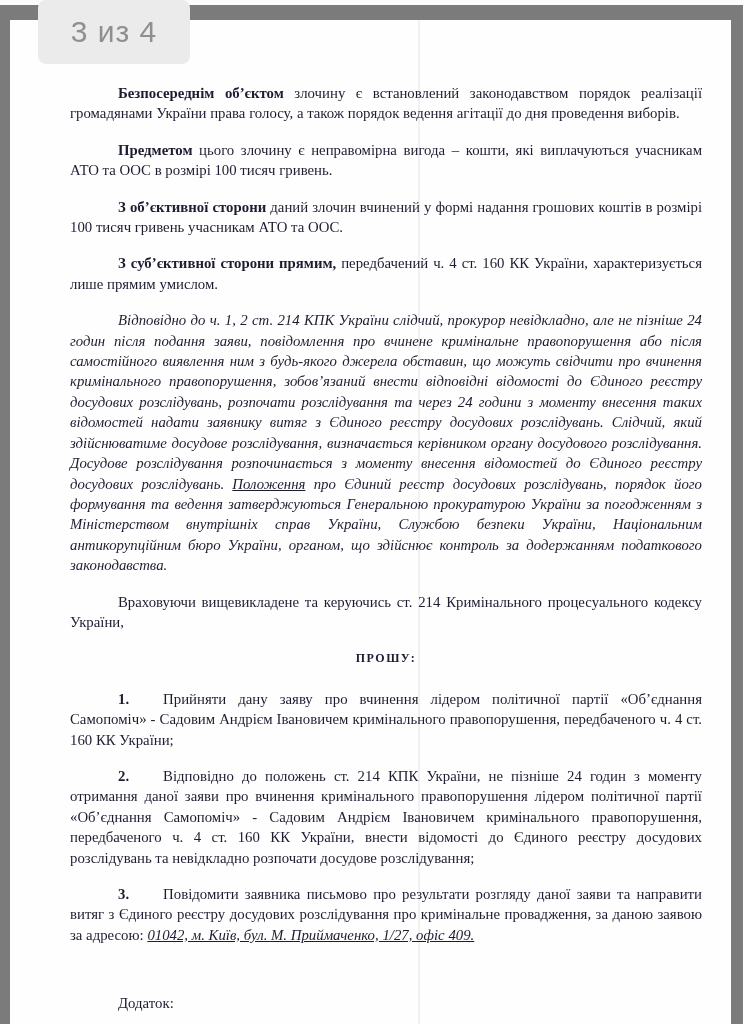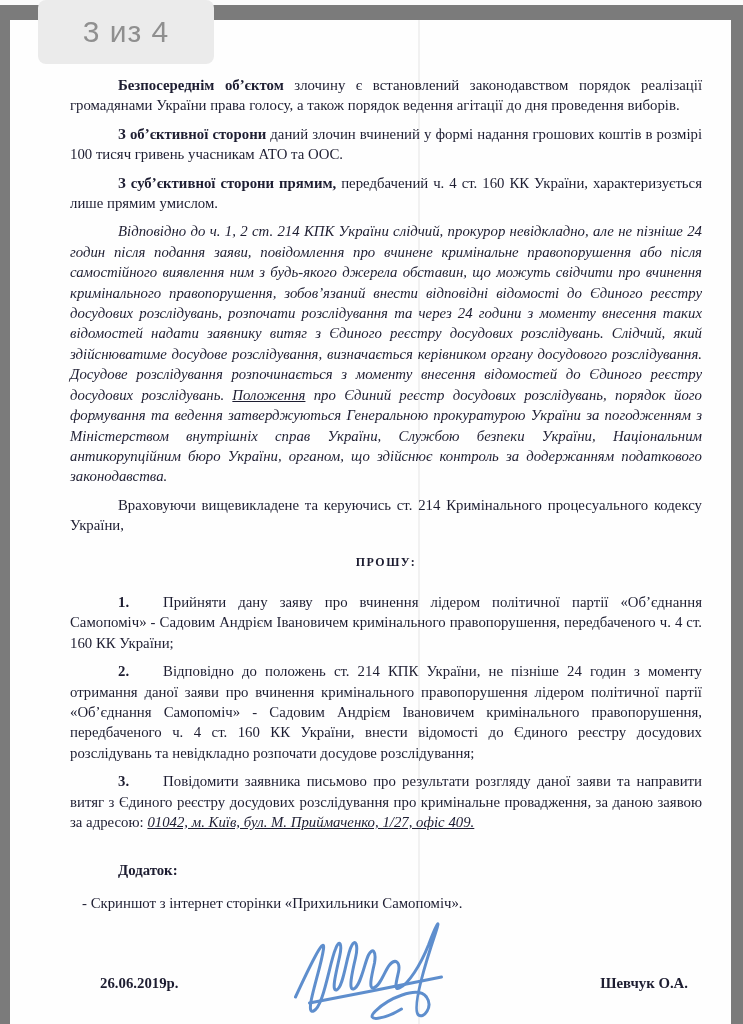--- a/index.html
+++ b/index.html
@@ -7,41 +7,41 @@
     width:743px;height:1024px;overflow:hidden;position:relative;
     background:#ffffff;font-family:"Liberation Serif", serif;
   }
   .stage{position:absolute;inset:0;background:#fbfbfb;}
   .topbar{position:absolute;left:0;top:5px;width:100%;height:15px;background:#7b7b7b;}
   .edge-left{position:absolute;left:0;top:12px;bottom:0;width:10px;background:#7b7b7b;}
   .edge-right{position:absolute;right:0;top:5px;bottom:0;width:12px;background:#7b7b7b;}
   .paper{position:absolute;left:10px;right:12px;top:20px;bottom:0;background:#fefefe;}
   .crease{position:absolute;left:408px;top:0;bottom:0;width:2px;background:#f1f1f1;}
   .badge{
-    position:absolute;left:38px;top:0;width:176px;height:64px;z-index:6;
+    position:absolute;left:38px;top:0;width:152px;height:64px;z-index:6;
     background:#ebebeb;border-radius:8px;
     display:flex;align-items:center;justify-content:center;
     font-family:"Liberation Sans", sans-serif;font-size:30px;color:#8f8f8f;
     letter-spacing:1px;
   }
   .content{
     position:absolute;left:60px;top:47px;width:632px;
     color:#1d1d31;font-size:14.8px;line-height:20.4px;text-align:justify;
   }
-  .para{margin:8px 0 2px 0;text-indent:48px;}
+  .para{margin:16px 0 2px 0;text-indent:48px;}
   .lead{font-weight:bold;}
   .italic{font-style:italic;}
   .uword{text-decoration:underline;}
   .heading{
     text-align:center;text-indent:0;font-weight:bold;
     font-size:12px;letter-spacing:1.5px;margin:16px 0 20px 0;
   }
   .item .num{font-weight:bold;padding-right:34px;}
   .addr{font-style:italic;text-decoration:underline;}
-  .attach-label{font-weight:bold;text-indent:48px;margin:28px 0 0 0;}
+  .attach-label{font-weight:normal;text-indent:48px;margin:48px 0 0 0;}
   .attach-item{margin:12px;text-indent:0;text-align:left;}
   .footer{
     position:relative;margin-top:40px;height:60px;
     display:flex;justify-content:space-between;align-items:center;
     font-weight:bold;padding:0 14px 0 30px;text-align:left;
   }
   .signature-wrap{
     position:absolute;left:50%;top:-42px;transform:translateX(-55%);
     width:190px;height:132px;pointer-events:none;
   }
@@ -59,20 +59,21 @@
     <span>3 из 4</span>
   </div>
 
   <div class="paper">
     <div class="crease"></div>
 
     <div class="content">
 
       <p class="para"><span class="lead">Безпосереднім об’єктом</span><span> злочину є встановлений законодавством порядок реалізації громадянами України права голосу, а також порядок ведення агітації до дня проведення виборів.</span></p>
 
+      <p class="para"><span class="lead">Предметом</span><span> цього злочину є неправомірна вигода – кошти, які виплачуються учасникам АТО та ООС в розмірі 100 тисяч гривень.</span></p>
 
       <p class="para"><span class="lead">З об’єктивної сторони</span><span> даний злочин вчинений у формі надання грошових коштів в розмірі 100 тисяч гривень учасникам АТО та ООС.</span></p>
 
       <p class="para"><span class="lead">З суб’єктивної сторони прямим,</span><span> передбачений ч. 4 ст. 160 КК України, характеризується лише прямим умислом.</span></p>
 
 
       <p class="para italic"><span>Відповідно до ч. 1, 2 ст. 214 КПК України слідчий, прокурор невідкладно, але не пізніше 24 годин після подання заяви, повідомлення про вчинене кримінальне правопорушення або після самостійного виявлення ним з будь-якого джерела обставин, що можуть свідчити про вчинення кримінального правопорушення, зобов’язаний внести відповідні відомості до Єдиного реєстру досудових розслідувань, розпочати розслідування та через 24 години з моменту внесення таких відомостей надати заявнику витяг з Єдиного реєстру досудових розслідувань. Слідчий, який здійснюватиме досудове розслідування, визначається керівником органу досудового розслідування. Досудове розслідування розпочинається з моменту внесення відомостей до Єдиного реєстру досудових розслідувань. </span><span class="uword">Положення</span><span> про Єдиний реєстр досудових розслідувань, порядок його формування та ведення затверджуються Генеральною прокуратурою України за погодженням з Міністерством внутрішніх справ України, Службою безпеки України, Національним антикорупційним бюро України, органом, що здійснює контроль за додержанням податкового законодавства.</span></p>
 
       <p class="para"><span>Враховуючи вищевикладене та керуючись ст. 214 Кримінального процесуального кодексу України,</span></p>
 

